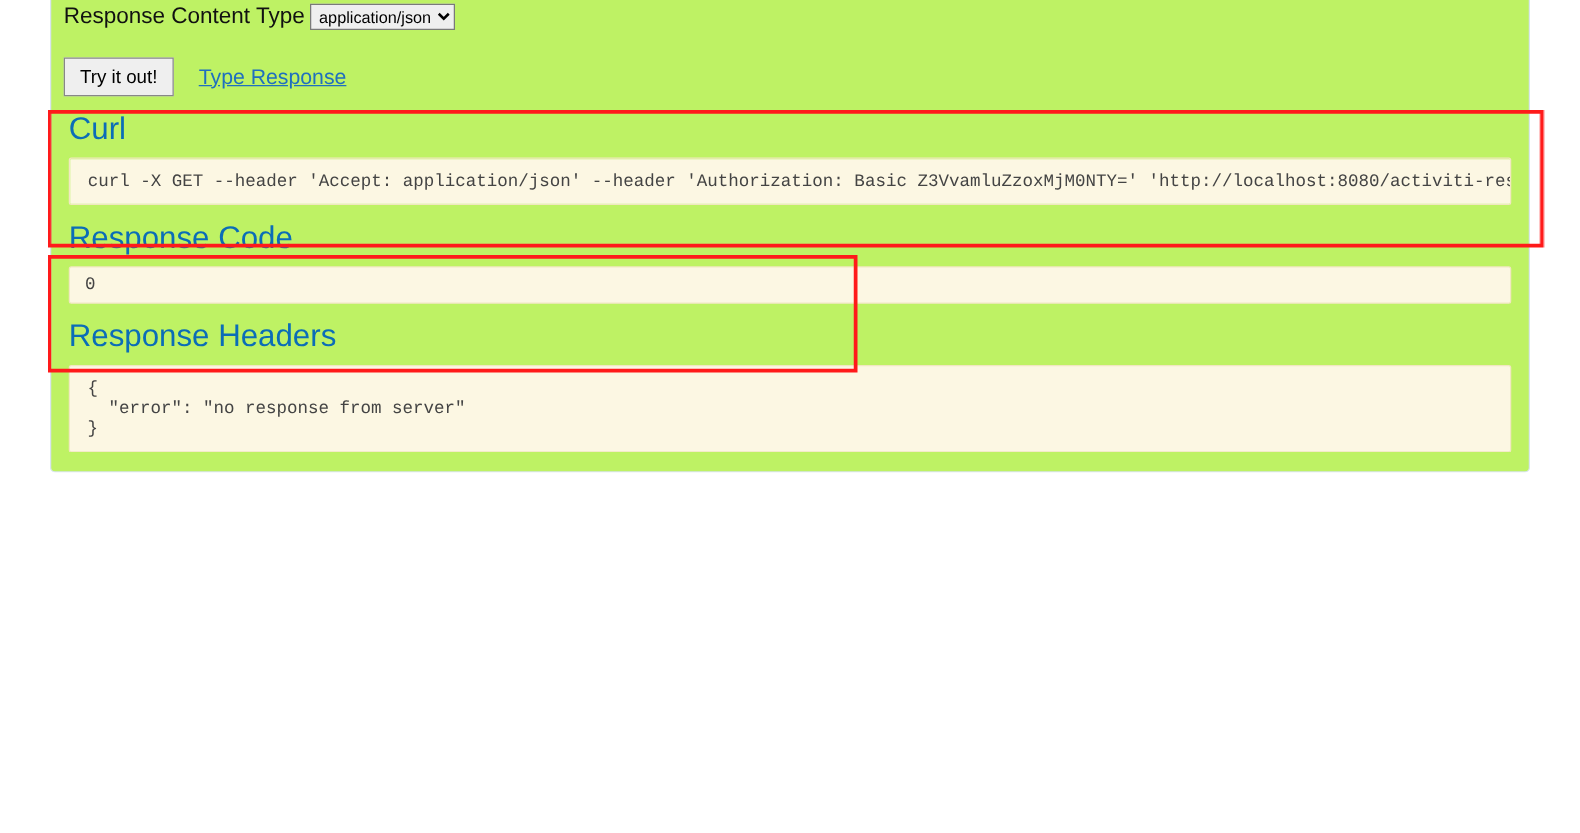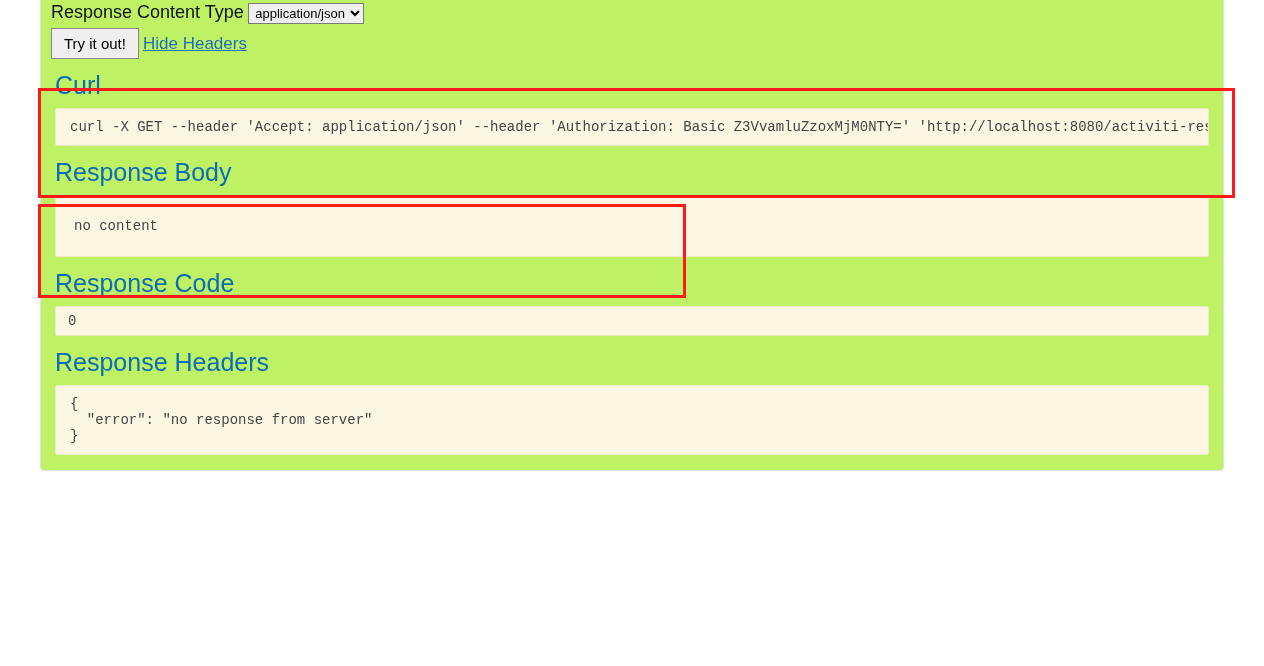--- a/index.html
+++ b/index.html
@@ -27,22 +27,22 @@
   }
   .select {
     font-size: 13px;
     padding: 1px 2px;
     border: 1px solid #7a7a7a;
     background: #efefef;
   }
   .action-row {
     display: flex;
     align-items: center;
-    gap: 4px;
-    margin-top: 0;
+    gap: 20px;
+    margin-top: 18px;
     margin-bottom: 10px;
   }
   .try-button {
     font-size: 15px;
     padding: 6px 12px;
     background: #efefef;
     border: 1px solid #888;
     cursor: pointer;
   }
   .link {
@@ -93,35 +93,31 @@
 
       <div class="top-row">
         <span class="content-type-label">Response Content Type</span>
         <select class="select">
           <option>application/json</option>
         </select>
       </div>
 
       <div class="action-row">
         <button class="try-button">Try it out!</button>
-        <a class="link">Hide Headers</a>
+        <a class="link">Type Response</a>
       </div>
 
       <div>
         <div class="section-title">Curl</div>
         <div class="code-block curl-scroll">curl -X GET --header 'Accept: application/json' --header 'Authorization: Basic Z3VvamluZzoxMjM0NTY=' 'http://localhost:8080/activiti-rest/service/management/tables'</div>
       </div>
 
       <div>
       </div>
 
-      <div>
-        <div class="section-title">Response Body</div>
-        <div class="code-block" style="padding:22px 18px;">no content</div>
-      </div>
 
       <div>
         <div class="section-title">Response Code</div>
         <div class="code-block" style="padding:6px 12px;">0</div>
       </div>
 
       <div>
         <div class="section-title">Response Headers</div>
         <div class="code-block pre-like">{
   "error": "no response from server"

